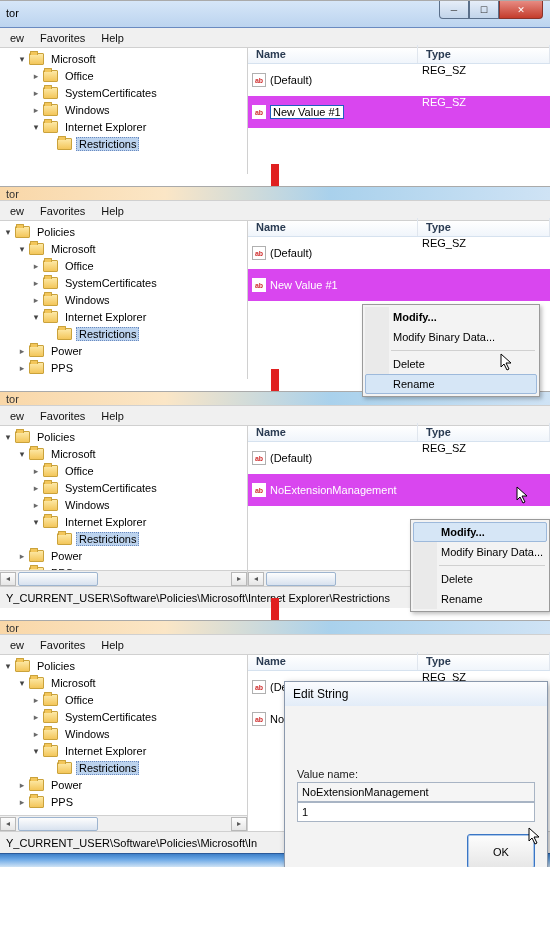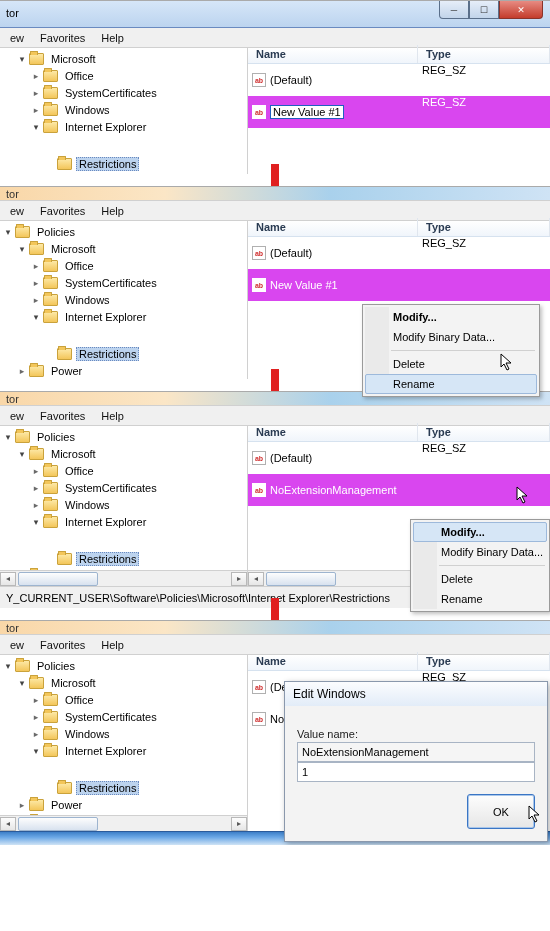--- a/index.html
+++ b/index.html
@@ -45,21 +45,21 @@
   .tree-body { padding:2px 0 0 2px;}
   .tn { display:flex; align-items:center; height:17px; }
   .tn .exp { width:12px; height:12px; display:inline-flex; align-items:center; justify-content:center; color:#6a6a6a; font-size:9px; margin-right:1px;}
   .tn .exp.open::before{content:"▾"; color:#444;}
   .tn .exp.closed::before{content:"▸";}
   .tn .exp.none::before{content:"";}
   .folder { width:15px; height:12px; background:linear-gradient(#fde9a7,#f3c65a); border:1px solid #caa23b; border-radius:1px; margin-right:4px; position:relative;}
   .folder::before{content:""; position:absolute; top:-3px; left:0; width:6px; height:3px; background:#f3c65a; border:1px solid #caa23b; border-bottom:none; border-radius:1px 1px 0 0;}
   .tn .lbl{ padding:1px 3px; }
   .tn.sel .lbl{ background:#bcd3ee; border:1px dotted #6a8ac0; padding:0 2px;}
-  .ind1{ padding-left:14px;} .ind2{padding-left:28px;} .ind3{padding-left:42px;margin-top:20px;}
+  .ind1{ padding-left:14px;} .ind2{padding-left:28px;} .ind3{padding-left:42px;}
   
   
   .hscroll { position:absolute; bottom:0; left:0; right:0; height:16px; background:#f0f0f0; border-top:1px solid #d0d0d0; display:flex; align-items:center;}
   .hscroll .arrow{width:16px; height:14px; background:linear-gradient(#fdfdfd,#e6e6e6); border:1px solid #b8b8b8; display:flex;align-items:center;justify-content:center;font-size:8px;color:#555;}
   .hscroll .thumb{ height:14px; background:linear-gradient(#fdfdfd,#d8e2ef); border:1px solid #9db4cf; border-radius:2px;}
   .hscroll .track{flex:1; position:relative;}
   
   
   .ctxmenu { position:absolute; background:#f3f3f3; border:1px solid #9a9a9a; box-shadow:2px 2px 4px rgba(0,0,0,.25); padding:2px; z-index:50;margin-top:39px; }
   .ctxmenu .mi{ padding:4px 18px 4px 28px; white-space:nowrap; position:relative;}
@@ -71,21 +71,21 @@
   .red-arrow { position:relative; height:30px; }
   .red-arrow .shaft{ position:absolute; left:50%; top:-10px; width:8px; height:26px; background:#e02020; transform:translateX(-50%);}
   .red-arrow .head{ position:absolute; left:50%; top:14px; transform:translateX(-50%); width:0;height:0; border-left:12px solid transparent; border-right:12px solid transparent; border-top:14px solid #e02020;}
   
   
   .status { height:22px; background:#f0f0f0; border-top:1px solid #d0d0d0; display:flex; align-items:center; padding:0 6px; overflow:hidden;}
   
   
   .dialog { position:absolute; right:2px; top:60px; width:264px; background:#f3f3f3; border:1px solid #8a98ac; box-shadow:2px 2px 6px rgba(0,0,0,.3); z-index:60;}
   .dialog .dtitle{ height:24px; background:linear-gradient(#fbfcfe,#e2ecf8); display:flex; align-items:center; padding:0 8px; font-size:12px;}
-  .dialog .dbody{ padding:18px 12px 12px;}
+  .dialog .dbody{ padding:18px 12px 12px;margin-top:40px;}
   .dlabel{ margin:4px 0 2px; color:#222;}
   .dfield{ width:100%; height:20px; border:1px solid #a8b4c4; background:#fff; padding:2px 4px; font-size:11px;}
   .dbtns{ display:flex; justify-content:flex-end; margin-top:12px; gap:6px;}
   .dbtn{ min-width:68px; height:35px; background:linear-gradient(#fdfdfd,#e6e6e6); border:1px solid #8c9bad; border-radius:3px; font-size:11px;}
   .dbtn.def{ border:1px solid #3a75c4; box-shadow:0 0 0 1px #a8c6ea inset;}
   
   .cursor{ position:absolute; width:14px; height:18px; pointer-events:none; z-index:100;}
   .cursor svg{width:100%;height:100%;}
   
   
@@ -464,23 +464,26 @@
       </div>
       <div class="list-row">
         <div class="cname">
             <span class="ab-icon"></span>
             <span>NoExtensionManagement</span>
           </div>
         <div class="ctype">REG_SZ</div>
       </div>
     </div>
   </div>
+  <div class="status">
+      <span style="white-space:nowrap;">Y_CURRENT_USER\Software\Policies\Microsoft\In</span>
+    </div>
 
   <div class="dialog">
-    <div class="dtitle">Edit Windows</div>
+    <div class="dtitle">Edit String</div>
     <div class="dbody">
       <div class="dlabel">Value name:</div>
       <input class="dfield" readonly="" style="background: rgb(245, 245, 245);" value="NoExtensionManagement">
       <input class="dfield" value="1" style="">
       <div class="dbtns">
         <button class="dbtn def">OK</button>
       </div>
     </div>
   </div>
   <div class="cursor" style="right:8px; bottom:8px;">

